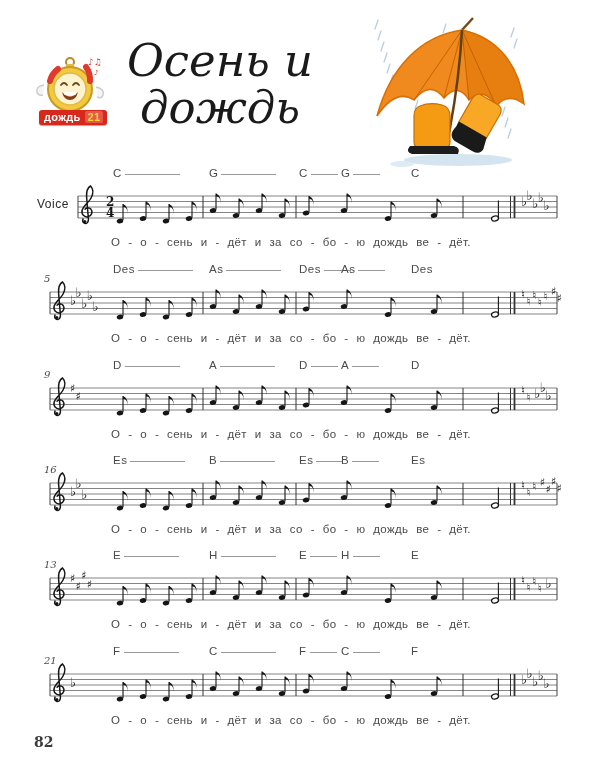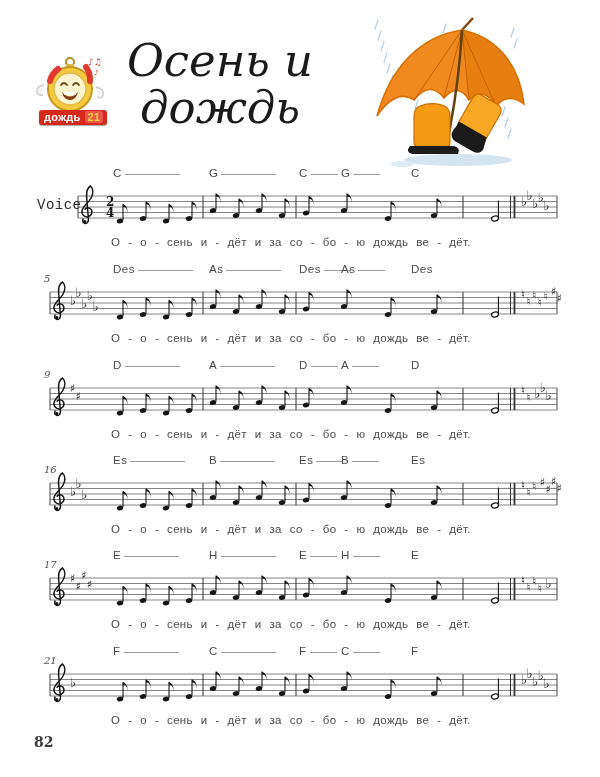--- a/index.html
+++ b/index.html
@@ -8,22 +8,22 @@
   .page{position:absolute;inset:0;background:#fff;}
   .title{position:absolute;left:98px;top:38px;width:244px;text-align:center;
          font-family:"DejaVu Serif",serif;font-style:italic;font-size:45px;
          line-height:1.04;color:#1a1a1a;}
   .track-badge{position:absolute;left:39px;top:110px;background:#d7281c;border-radius:3px;
          padding:1px 4px 2px 5px;display:flex;gap:4px;align-items:center;
          font-size:11px;font-weight:bold;letter-spacing:.3px;
          box-shadow:0 1px 1px rgba(0,0,0,.35);}
   .track-label{color:#ffffff;}
   .track-num{color:#ffd83d;background:#e8574a;border-radius:2px;padding:0 3px;}
-  .voice-label{position:absolute;left:37px;top:197px;font-family:Liberation Mono, monospace;
-         font-size:14px;color:#2a2a2a;letter-spacing:.5px;}
+  .voice-label{position:absolute;left:37px;top:197px;font-family:Liberation Sans, sans-serif;
+         font-size:12px;color:#2a2a2a;letter-spacing:.5px;}
   .system{position:absolute;left:0;width:600px;height:95px;}
   .mnum{position:absolute;left:44px;top:11px;font-family:"DejaVu Serif",serif;
          font-style:italic;font-size:10px;color:#4a4a4a;}
   .chordrow{position:absolute;inset:0;}
   .chord{position:absolute;top:1px;font-size:11.5px;color:#4a4a4a;letter-spacing:.5px;white-space:nowrap;}
   .cline{display:inline-block;border-bottom:1px solid #999;margin-left:3px;margin-bottom:2px;}
   .lyrics{position:absolute;left:111px;top:70px;width:360px;display:flex;
          justify-content:space-between;font-size:11.5px;color:#4a4a4a;letter-spacing:.3px;}
   .pagenum{position:absolute;left:34px;top:734px;font-family:"DejaVu Serif",serif;
          font-weight:bold;font-size:14px;color:#3c3c3c;}
@@ -550,21 +550,21 @@
           <span>бо</span>
           <span>-</span>
           <span>ю</span>
           <span>дождь</span>
           <span>ве</span>
           <span>-</span>
           <span>дёт.</span>
         </div>
       </div>
       <div class="system" style="top: 548px;">
-        <span class="mnum">17</span>
+        <span class="mnum">13</span>
         <div class="chordrow">
           <span class="chord" style="left: 113px;"><span>E</span><span class="cline" style="width: 55px;"></span></span>
           <span class="chord" style="left: 209px;"><span>H</span><span class="cline" style="width: 55px;"></span></span>
           <span class="chord" style="left: 299px;"><span>E</span><span class="cline" style="width: 27px;"></span></span>
           <span class="chord" style="left: 341px;"><span>H</span><span class="cline" style="width: 27px;"></span></span>
           <span class="chord" style="left: 411px;"><span>E</span></span>
         </div>
         <svg width="600" height="95" style="position: absolute; left: 0px; top: 0px;">
           <line x1="50" y1="30" x2="557" y2="30" stroke="#666" stroke-width="0.8"></line>
           <line x1="50" y1="35.5" x2="557" y2="35.5" stroke="#666" stroke-width="0.8"></line>

